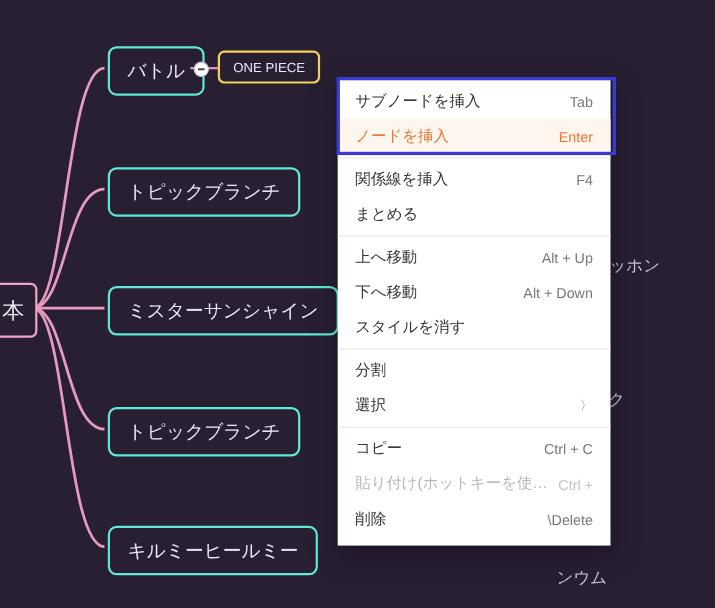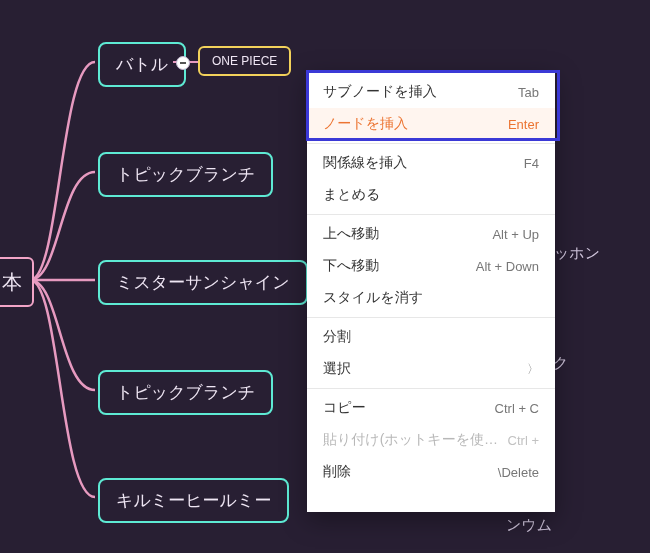--- a/index.html
+++ b/index.html
@@ -63,21 +63,21 @@
     white-space: nowrap;
   }
   
   .menu {
     position: absolute;
     left: 307px;
     top: 70px;
     width: 248px;
     background: #fff;
     box-shadow: 0 8px 24px rgba(0,0,0,0.35);
-    padding: 6px 0 24px 0;
+    padding: 6px 0 8px 0;
     font-size: 14px;
     color: #333;
   }
   .menu-item {
     display: flex;
     justify-content: space-between;
     align-items: center;
     padding: 7px 16px;
     cursor: default;
     white-space: nowrap;
@@ -132,21 +132,21 @@
 </div>
 
 <div class="node" style="left:98px; top:370px;">
   <span>トピックブランチ</span>
 </div>
 
 <div class="node" style="left:98px; top:478px;">
   <span>キルミーヒールミー</span>
 </div>
 
-<div class="ghost-leaf" style="left:554px; top:244px;"><span>ッホン</span></div>
+<div class="ghost-leaf" style="left:554px; top:232px;"><span>ッホン</span></div>
 <div class="ghost-leaf" style="left:553px; top:354px;"><span>ク</span></div>
 <div class="ghost-leaf" style="left:506px; top:516px;"><span>ンウム</span></div>
 
 <div class="menu">
   <div class="menu-item">
     <span>サブノードを挿入</span>
     <span class="shortcut">Tab</span>
   </div>
   <div class="menu-item hover">
     <span>ノードを挿入</span>

